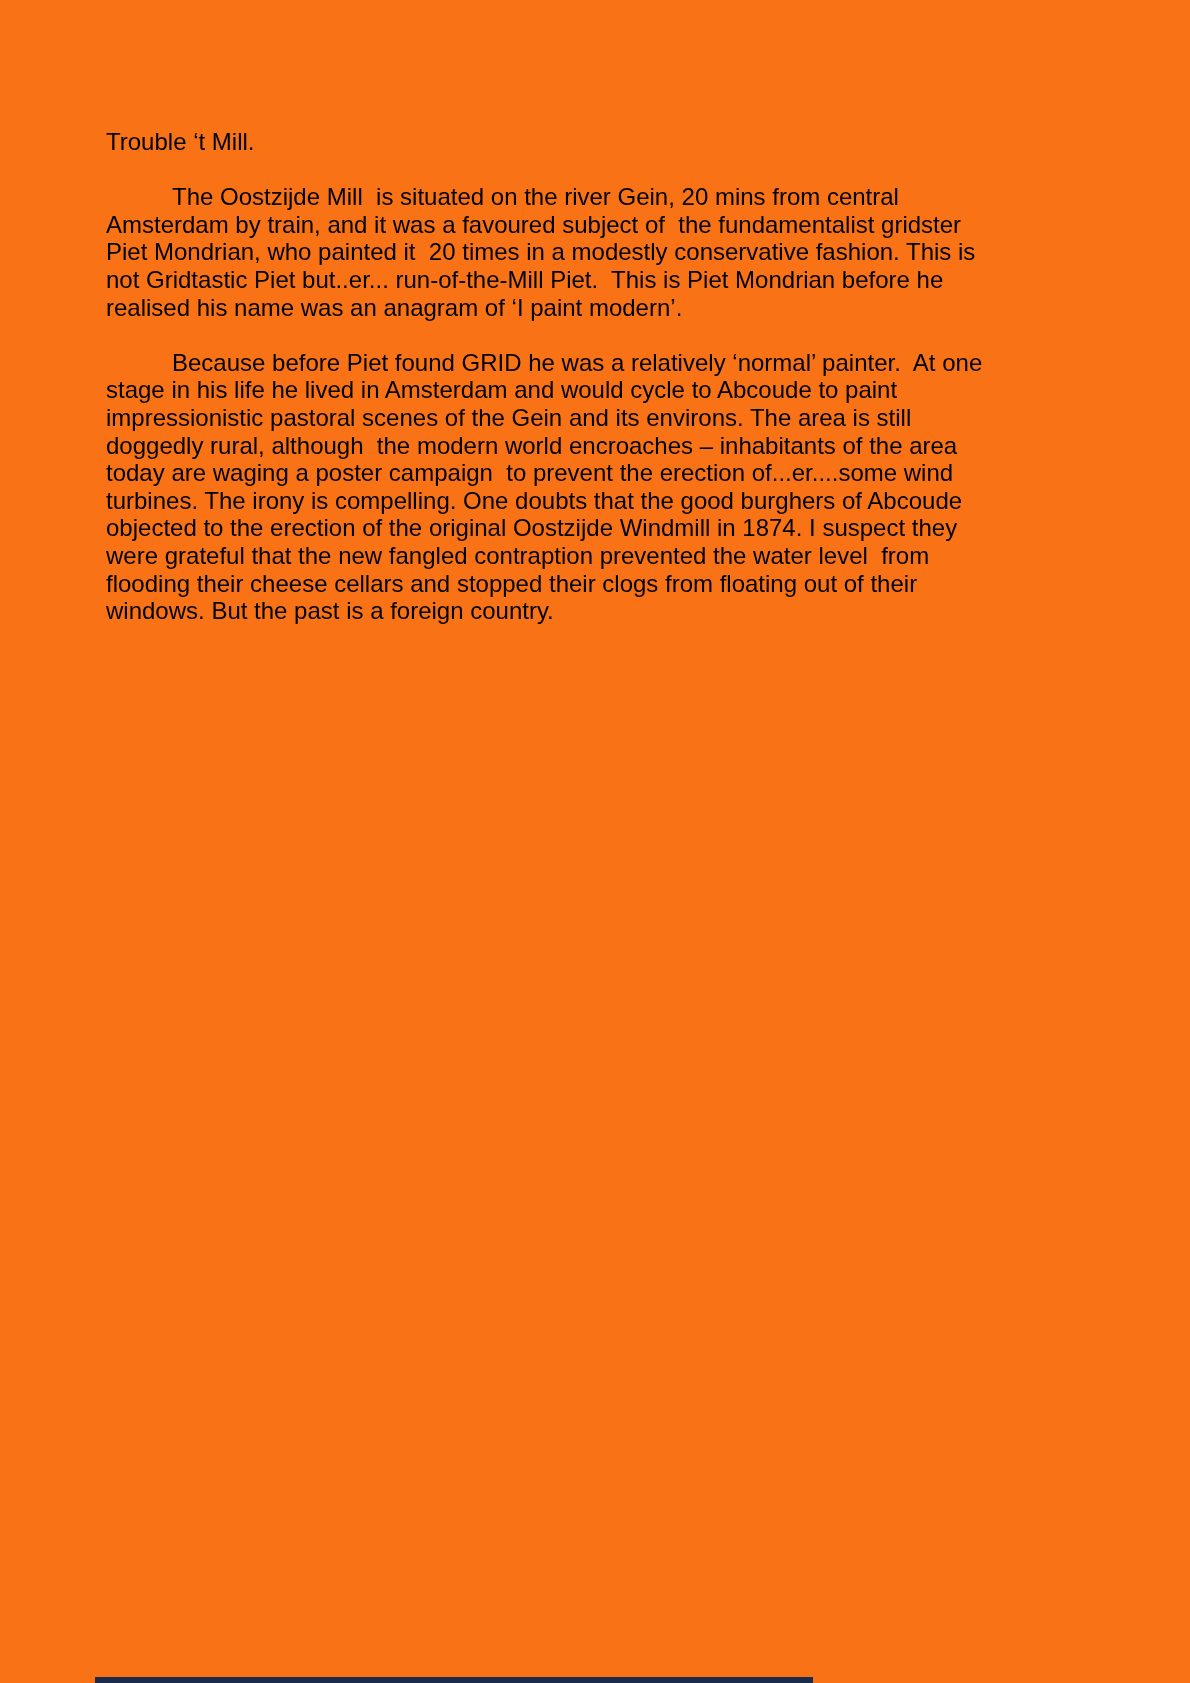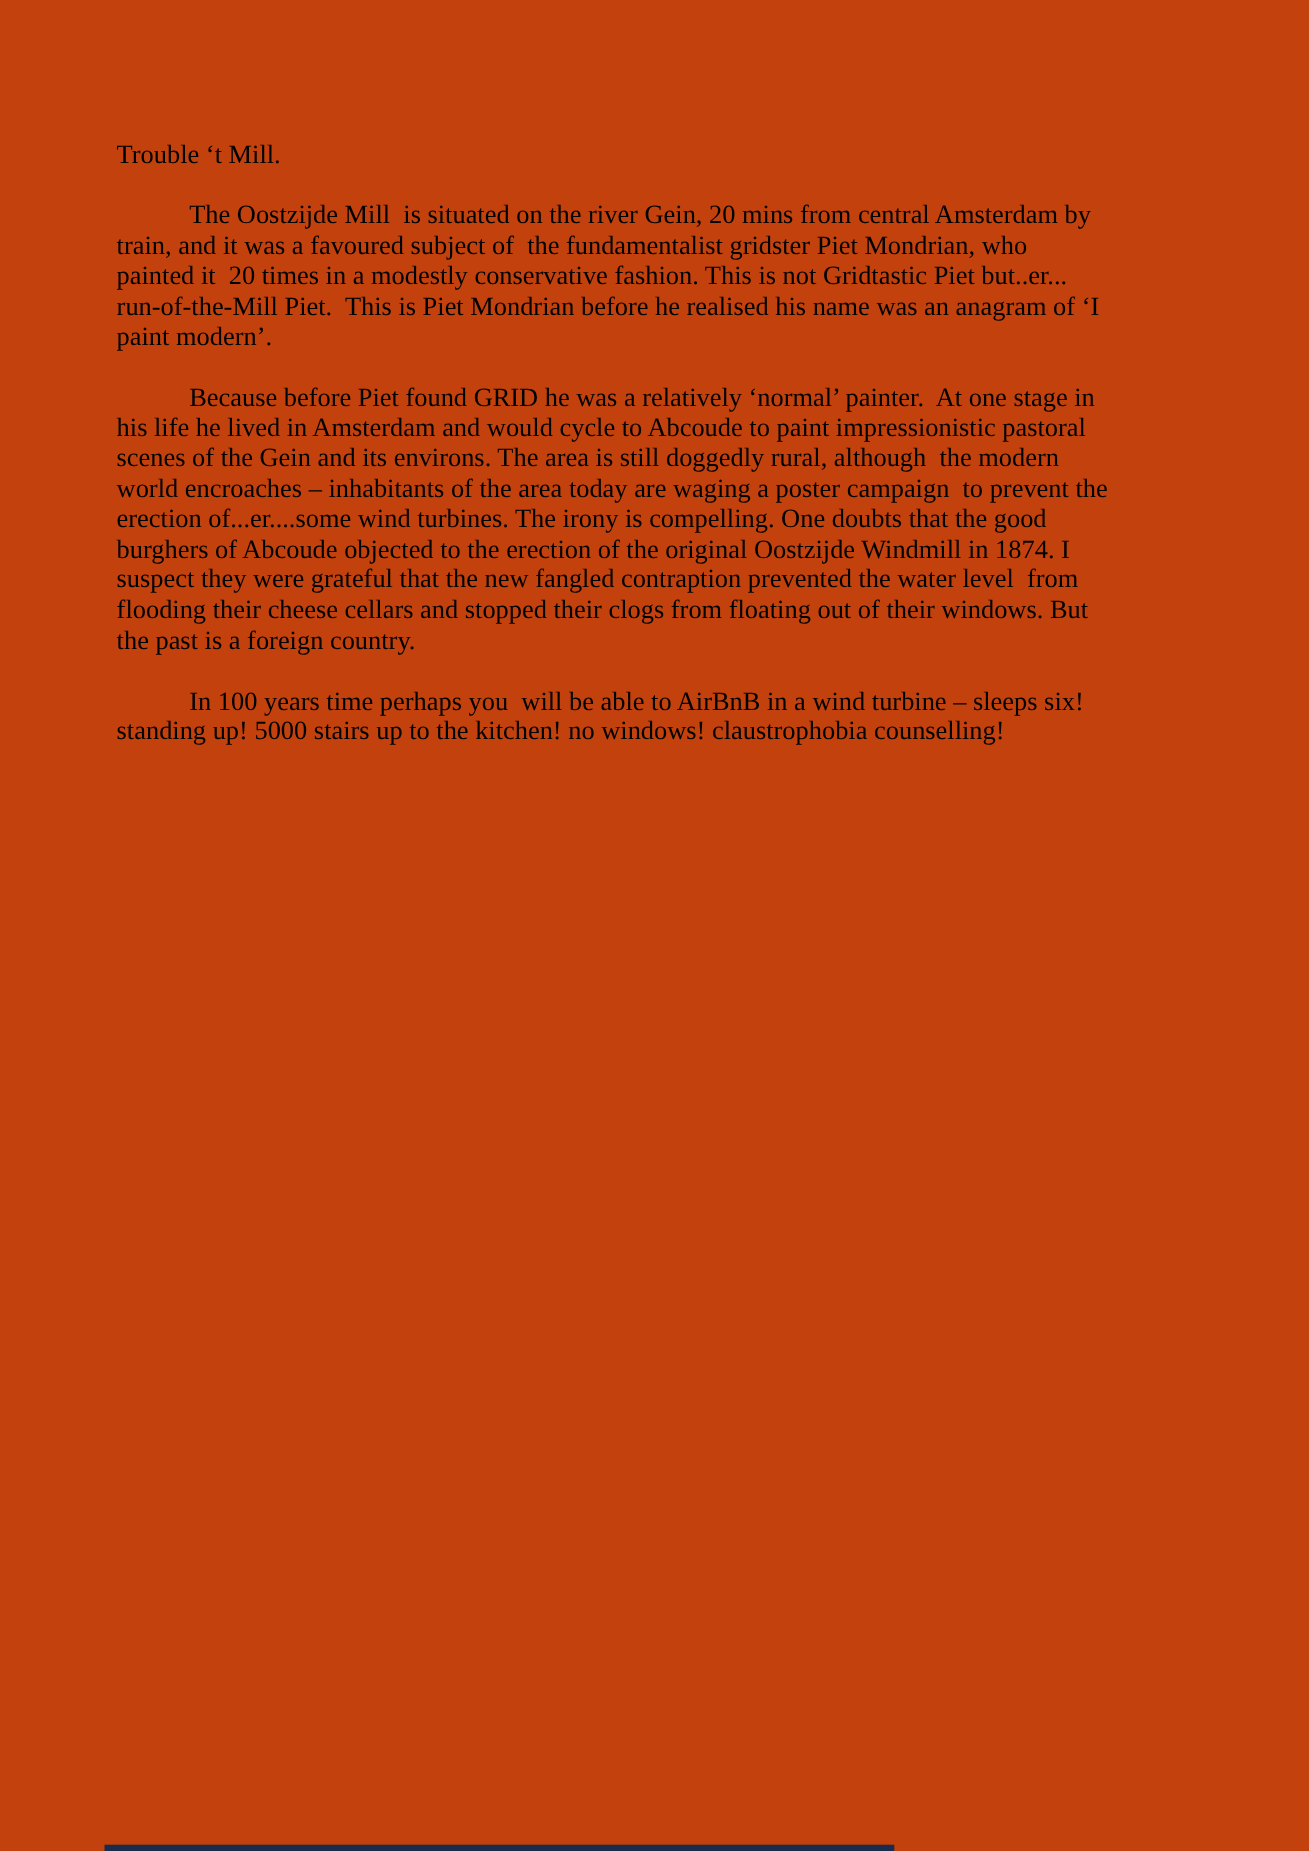--- a/index.html
+++ b/index.html
@@ -4,23 +4,23 @@
 <style>
   html, body {
     margin: 0;
     padding: 0;
     background: #ffffff;
   }
   .page {
     position: relative;
     width: 1190px;
     height: 1683px;
-    background: #c2410c;
+    background: #f97316;
     overflow: hidden;
-    font-family: Liberation Serif, serif;
+    font-family: Liberation Sans, sans-serif;
     color: #000000;
   }
   .text-block {
     position: absolute;
     left: 106px;
     top: 128px;
     width: 902px;
     font-size: 24px;
     line-height: 27.6px;
   }
@@ -43,16 +43,15 @@
   }
 </style>
 </head>
 <body>
 
 <div class="page">
   <div class="text-block">
     <p class="doc-title">Trouble ‘t Mill.</p>
     <p class="para">The Oostzijde Mill  is situated on the river Gein, 20 mins from central Amsterdam by train, and it was a favoured subject of  the fundamentalist gridster Piet Mondrian, who painted it  20 times in a modestly conservative fashion. This is not Gridtastic Piet but..er... run-of-the-Mill Piet.  This is Piet Mondrian before he realised his name was an anagram of ‘I paint modern’.</p>
     <p class="para">Because before Piet found GRID he was a relatively ‘normal’ painter.  At one stage in his life he lived in Amsterdam and would cycle to Abcoude to paint impressionistic pastoral scenes of the Gein and its environs. The area is still doggedly rural, although  the modern world encroaches – inhabitants of the area today are waging a poster campaign  to prevent the erection of...er....some wind turbines. The irony is compelling. One doubts that the good burghers of Abcoude objected to the erection of the original Oostzijde Windmill in 1874. I suspect they were grateful that the new fangled contraption prevented the water level  from flooding their cheese cellars and stopped their clogs from floating out of their windows. But the past is a foreign country.</p>
-    <p class="para">In 100 years time perhaps you  will be able to AirBnB in a wind turbine – sleeps six! standing up! 5000 stairs up to the kitchen! no windows! claustrophobia counselling!</p>
   </div>
   <div class="bottom-bar"></div>
 </div>
 
 </body></html>

